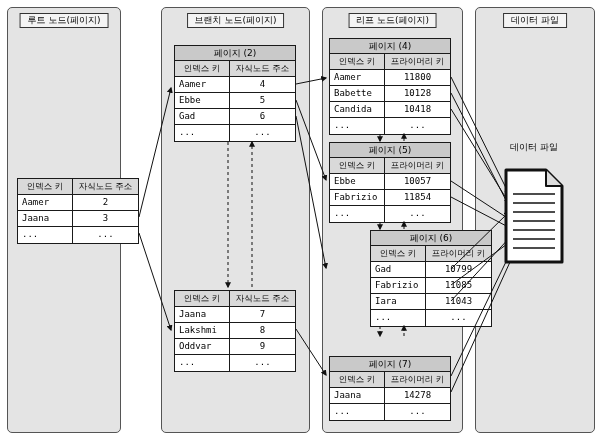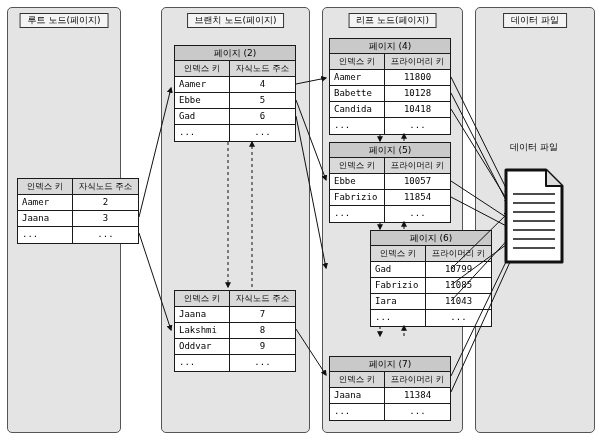--- a/index.html
+++ b/index.html
@@ -178,21 +178,21 @@
       </div>
     </div>
   <div class="tbl" style="left:329px; top:356px;">
       <div class="tt">페이지 (7)</div>
       <div class="trow th">
         <div class="c1">인덱스 키</div>
         <div class="c2">프라이머리 키</div>
       </div>
       <div class="trow">
         <div class="c1 mono">Jaana</div>
-        <div class="c2 mono">11384</div>
+        <div class="c2 mono">14278</div>
       </div>
       <div class="trow">
         <div class="c1 mono">...</div>
         <div class="c2 mono">...</div>
       </div>
     </div>
 
   <svg class="overlay" width="602" height="441" viewBox="0 0 602 441">
     <defs>
       <marker id="arrow" viewBox="0 0 10 10" refX="8" refY="5" markerWidth="6" markerHeight="6" orient="auto">

